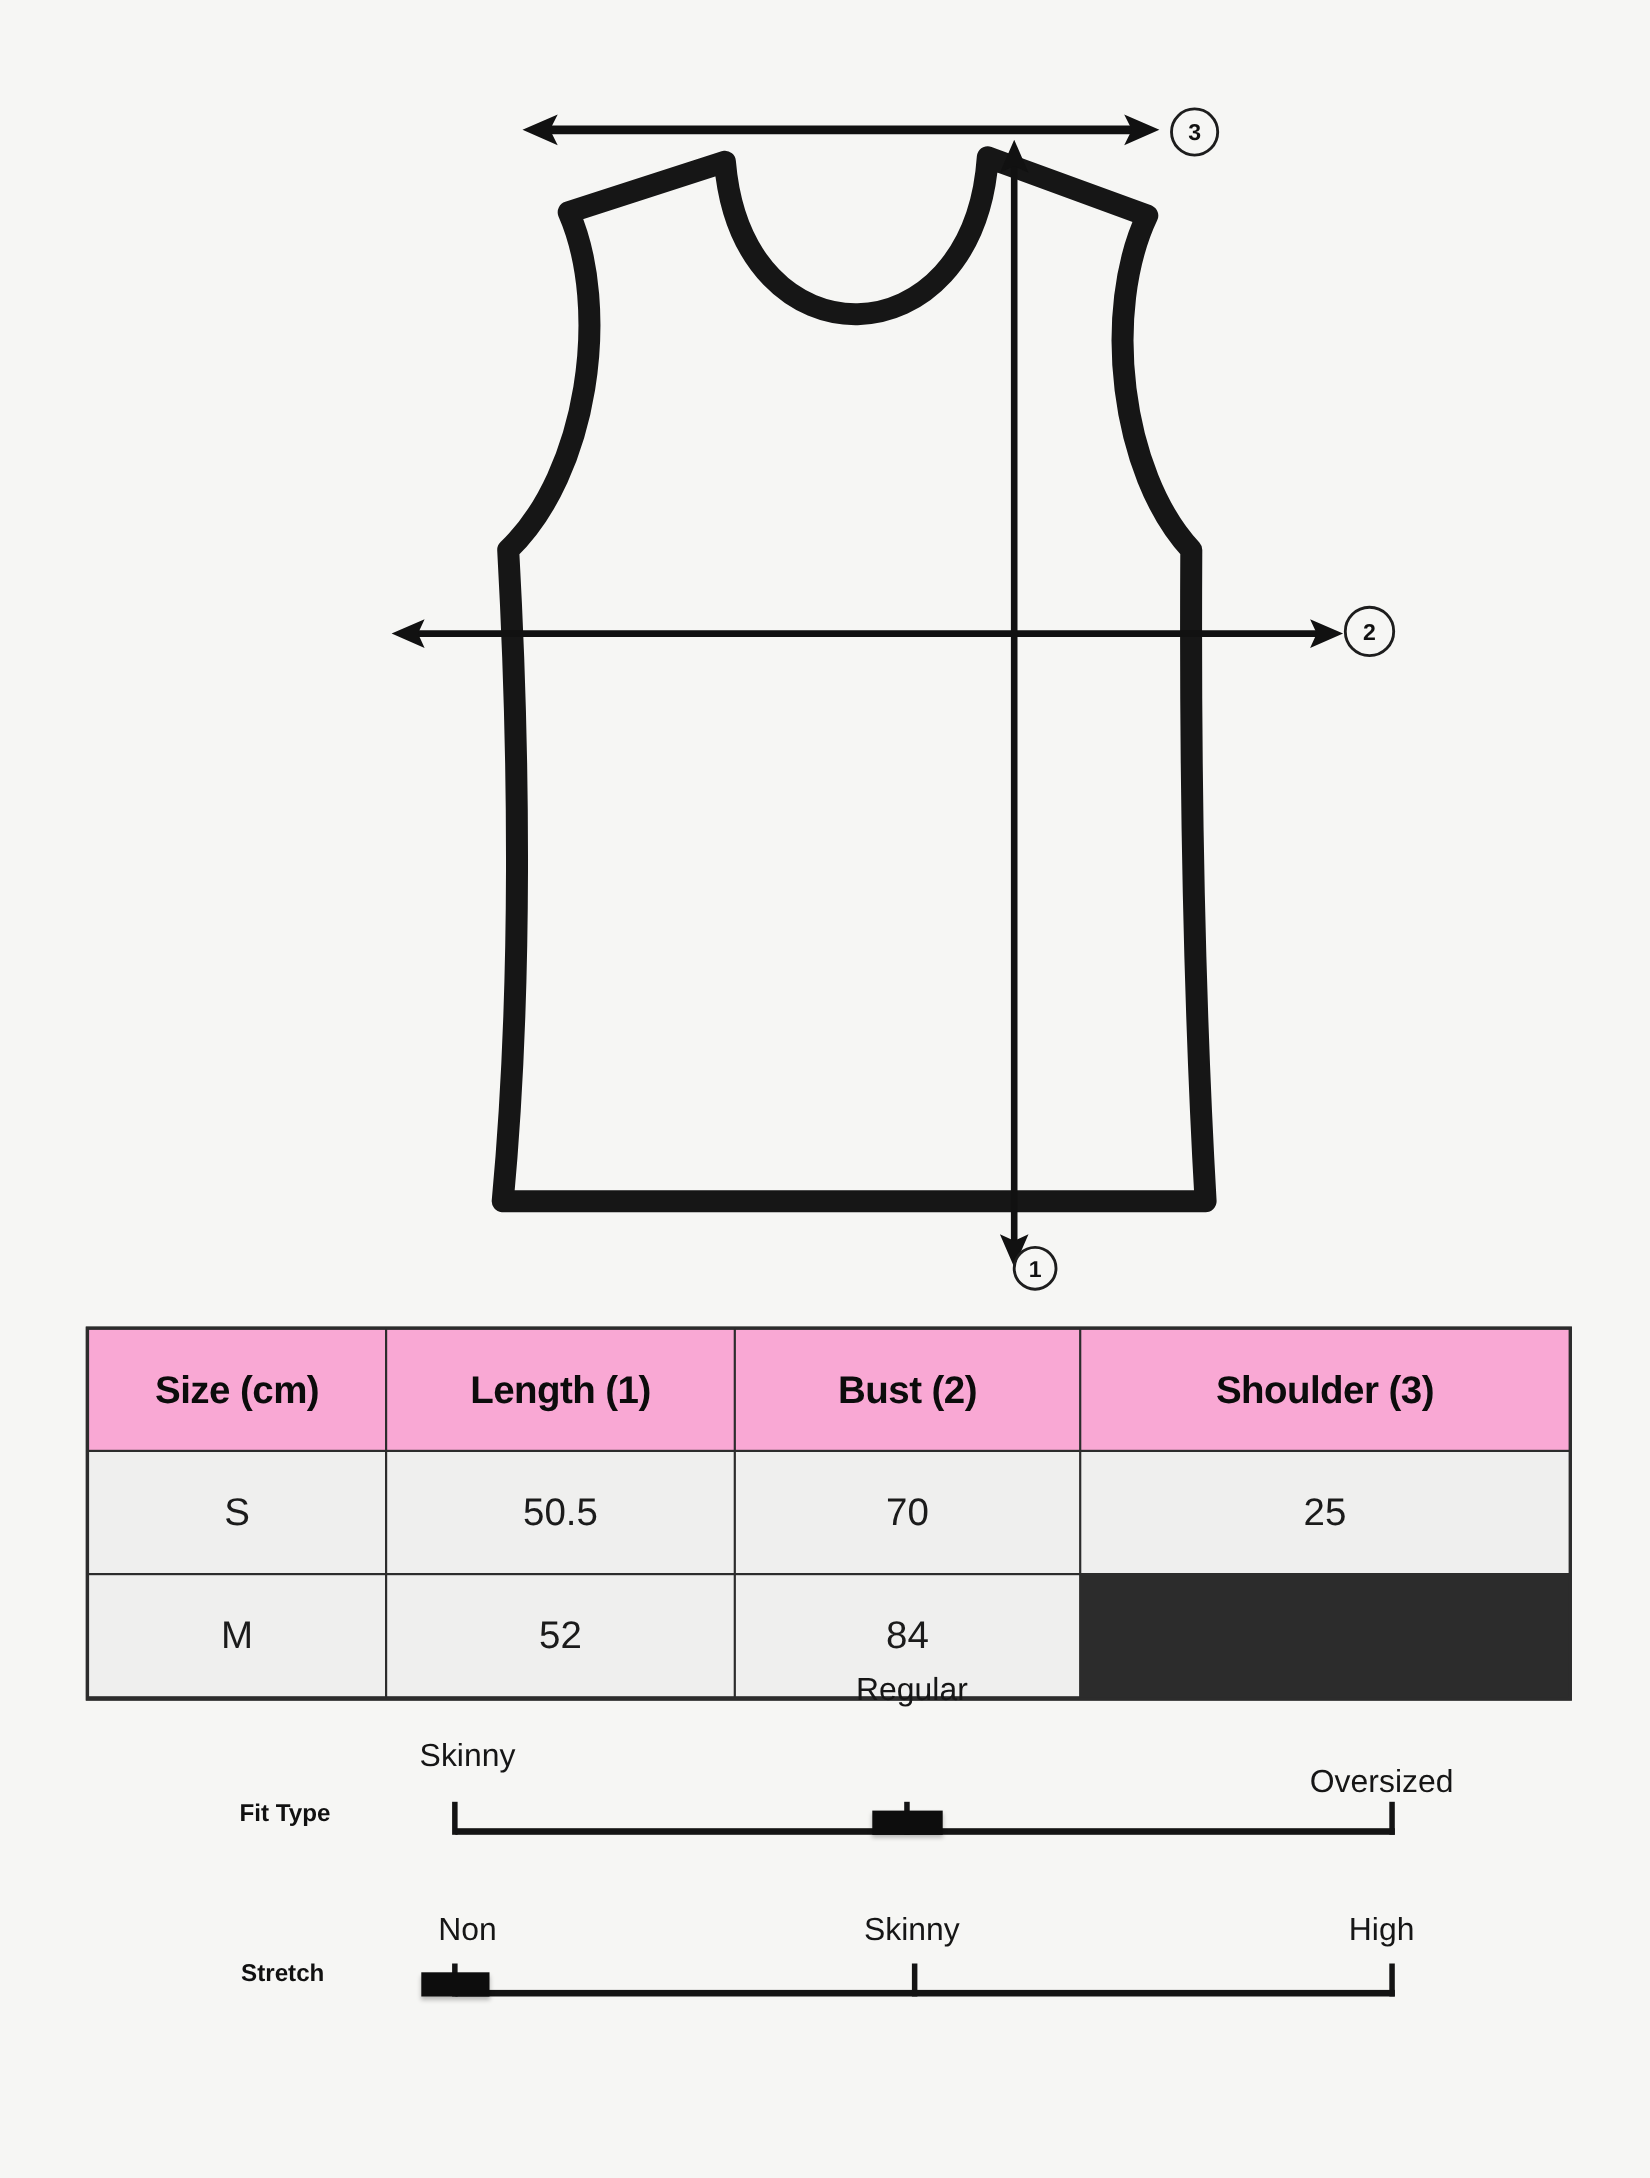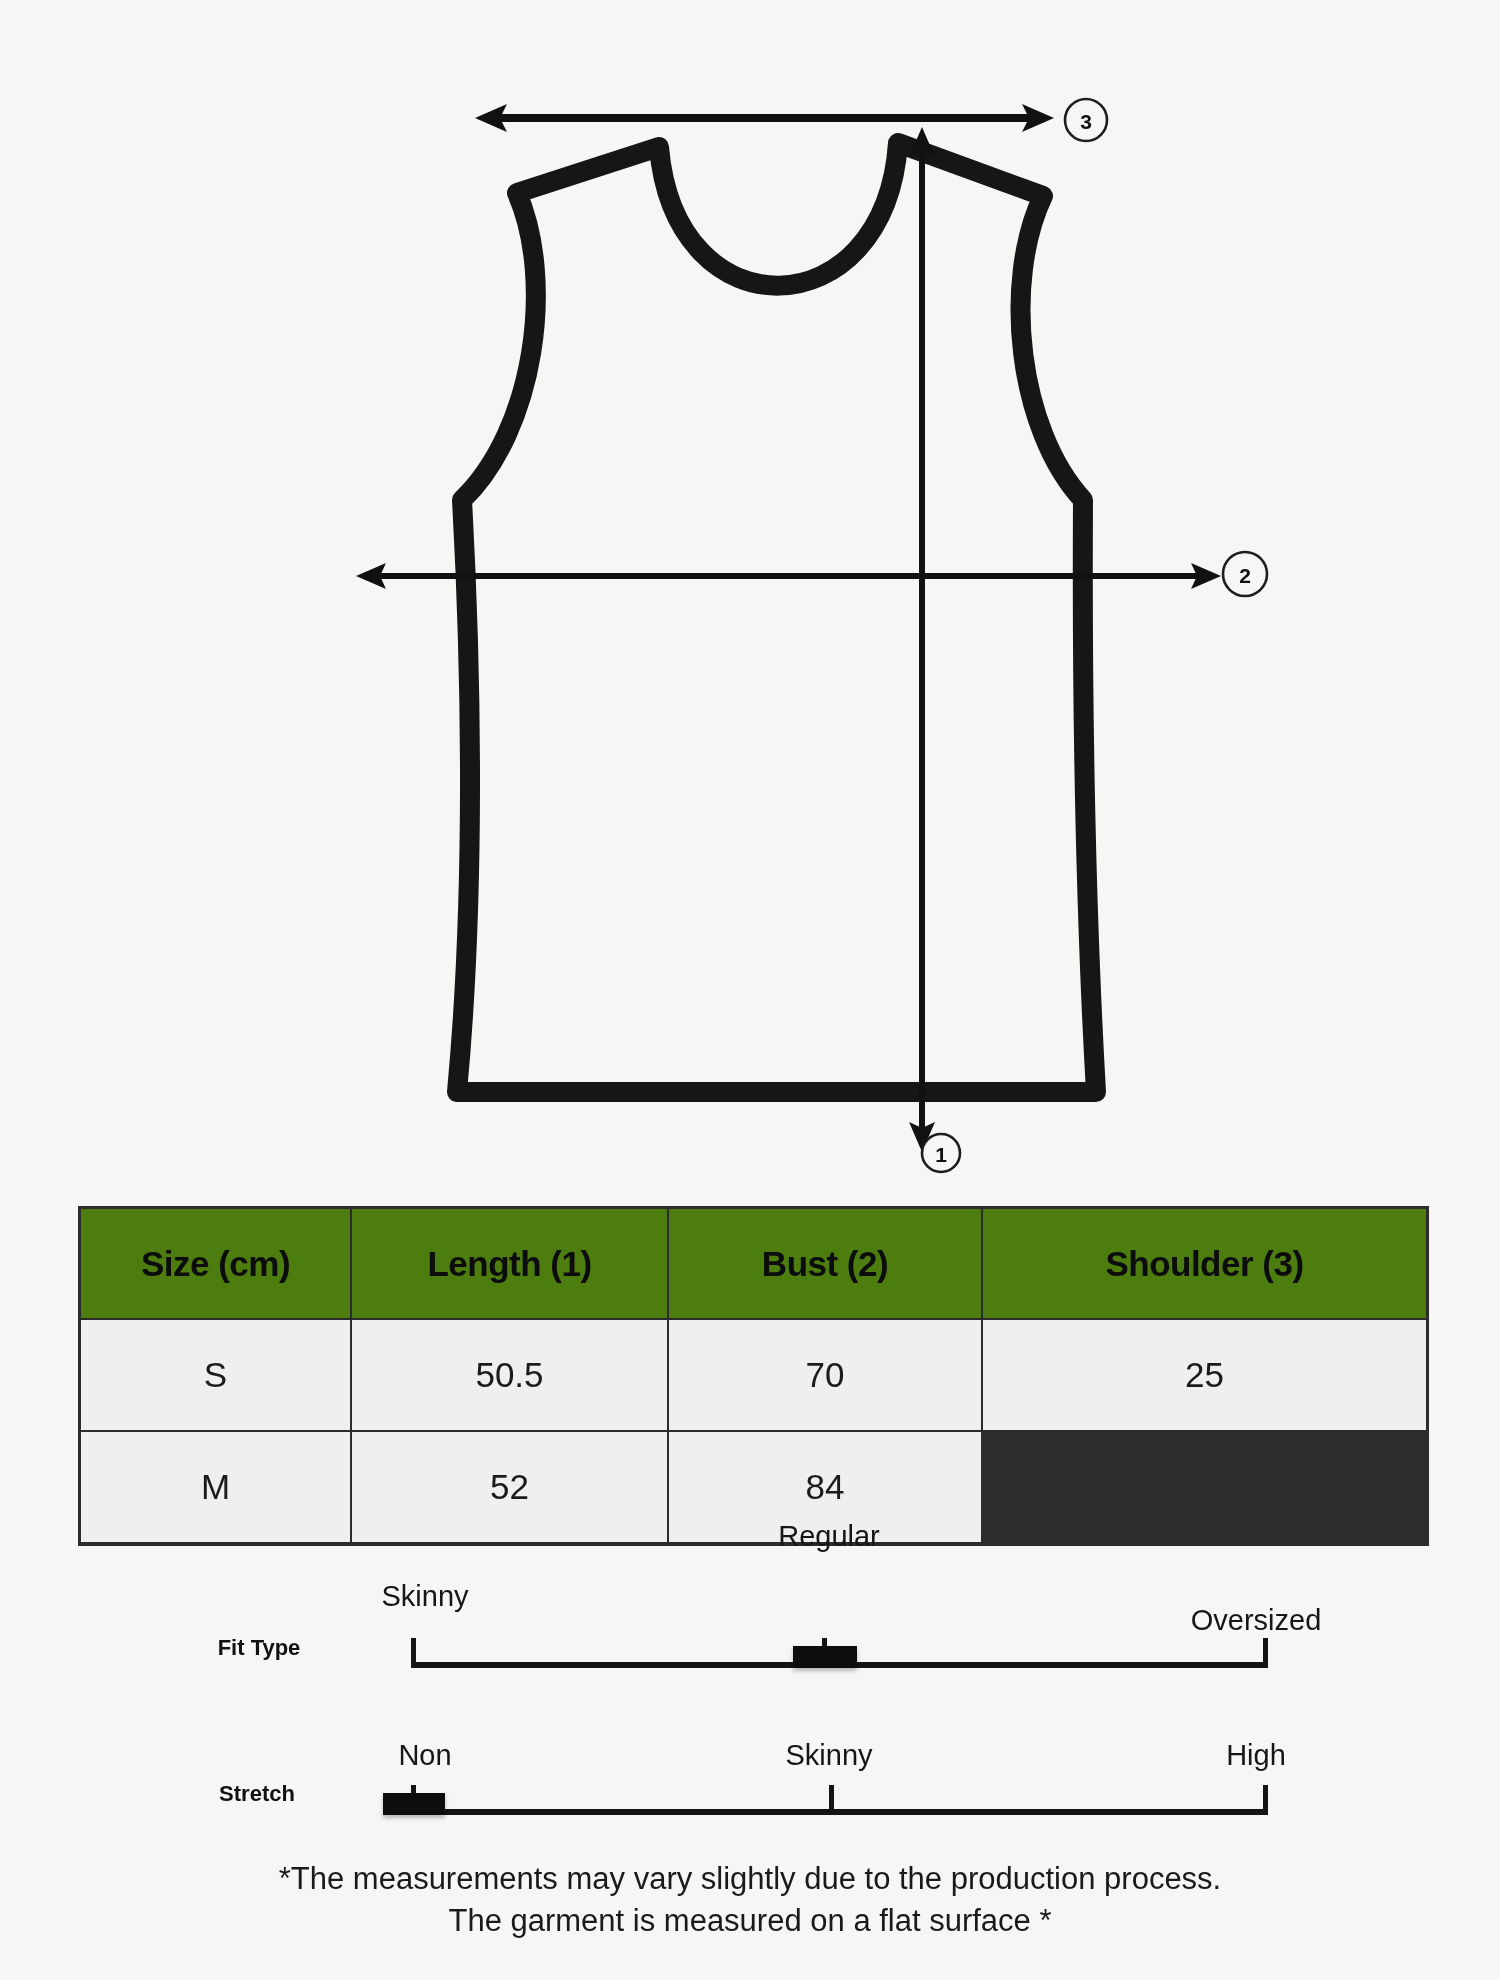--- a/index.html
+++ b/index.html
@@ -17,21 +17,21 @@
   .callout-num{font-family:"Liberation Sans",sans-serif;font-size:21px;font-weight:700;fill:#111;
     text-anchor:middle;dominant-baseline:central;}
   
   .size-table{
     position:absolute;left:78px;top:1206px;width:1351px;height:340px;
     box-sizing:border-box;border:3px solid #2c2c2c;background:#2c2c2c;
     display:grid;grid-template-columns:269px 315px 312px 443px;
     grid-template-rows:109px 110px 110px;gap:2px;
   }
   .cell{display:flex;align-items:center;justify-content:center;font-size:35px;}
-  .cell.head{background:#4d7c0f;font-weight:700;color:#0c0c0c;letter-spacing:-.5px;}
+  .cell.head{background:#f9a8d4;font-weight:700;color:#0c0c0c;letter-spacing:-.5px;}
   .cell.body{background:#efefee;font-weight:400;color:#1b1b1b;}
   
   .scale-label{position:absolute;transform:translateX(-50%);font-size:29px;color:#161616;white-space:nowrap;}
   .scale-title{position:absolute;transform:translateX(-50%);font-size:22px;font-weight:700;color:#111;white-space:nowrap;}
   .track{position:absolute;left:414px;width:854px;height:6px;background:#141414;}
   .tick{position:absolute;width:5px;height:30px;background:#141414;}
   .marker{position:absolute;width:64px;height:22px;background:#0d0d0d;box-shadow:0 3px 4px rgba(0,0,0,.25);}
   
   .footnote{position:absolute;left:0;top:1858px;width:1500px;text-align:center;
     font-size:31px;line-height:42px;color:#1a1a1a;}
@@ -123,18 +123,14 @@
 
     <div class="scale-title" style="left:257px;top:1781px;">Stretch</div>
 
     <div class="tick" style="left:411px;top:1785px;"></div>
     <div class="tick" style="left:829px;top:1785px;"></div>
     <div class="tick" style="left:1263px;top:1785px;"></div>
     <div class="track" style="top:1809px;"></div>
     <div class="marker" style="left:383px;top:1793px;width:62px;"></div>
   </div>
 
-  <div class="footnote">
-    <div>*The measurements may vary slightly due to the production process.</div>
-    <div>The garment is measured on a flat surface *</div>
-  </div>
 
 </div>
 
 </body></html>

